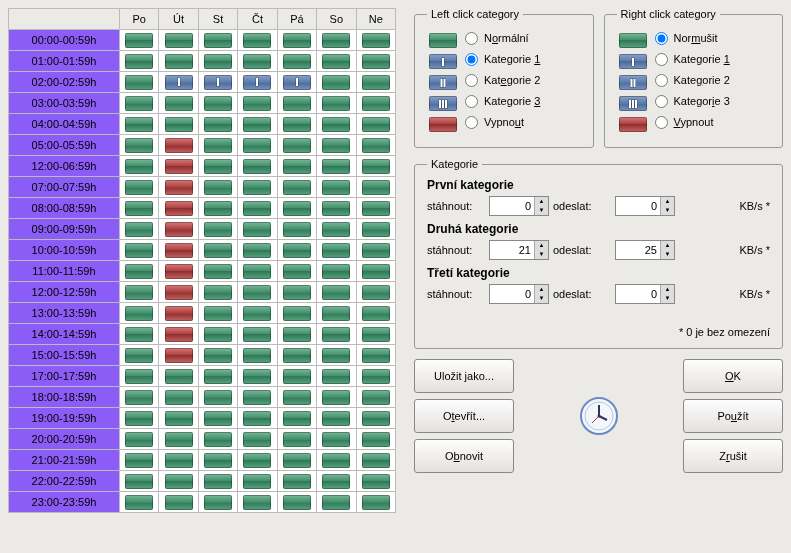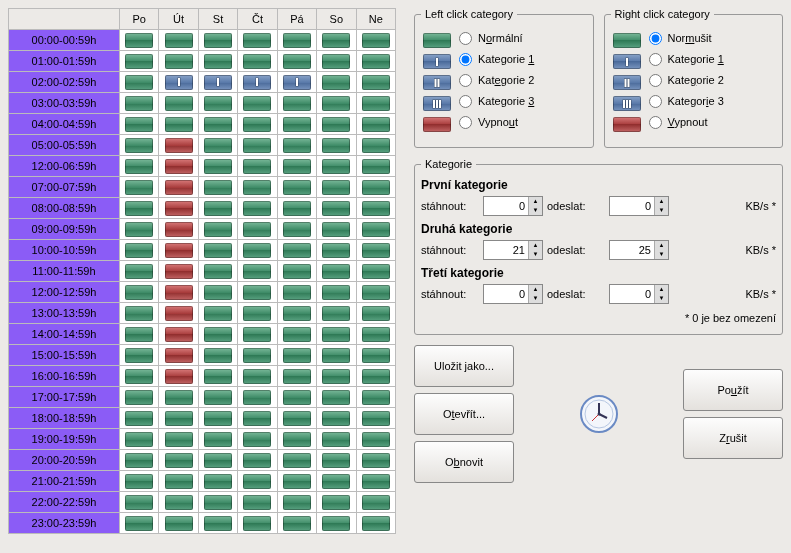--- a/index.html
+++ b/index.html
@@ -14,43 +14,43 @@
 table.sched td.cell { width: 32px; padding: 1px; }
 .chip { display: inline-block; width: 28px; height: 15px; border-radius: 2px; vertical-align: middle; position: relative; box-shadow: inset 0 0 0 1px rgba(0,0,0,0.3); }
 .c-normal { background: linear-gradient(#7ab99a, #3f8c68 50%, #2f7a56 50%, #5aa382); }
 .c-off { background: linear-gradient(#d87a7a, #a83c3c 50%, #922f2f 50%, #c46666); }
 .c-cat1 { background: linear-gradient(#8aa4c9, #5a7aaa 50%, #4a6a9a 50%, #7a96c0); }
 .c-cat2 { background: linear-gradient(#8aa4c9, #5a7aaa 50%, #4a6a9a 50%, #7a96c0); }
 .c-cat3 { background: linear-gradient(#8aa4c9, #5a7aaa 50%, #4a6a9a 50%, #7a96c0); }
 .bars { position: absolute; top: 50%; left: 50%; transform: translate(-50%, -50%); display: flex; gap: 1px; }
 .bars span { width: 2px; height: 8px; background: #fff; box-shadow: 0 0 0 0.5px rgba(0,0,0,0.4); }
 
-fieldset { border: 1px solid #999; border-radius: 3px; padding: 8px 6px 10px; margin-bottom: 10px; }
+fieldset { border: 1px solid #999; border-radius: 3px; padding: 8px 12px 10px; margin-bottom: 10px; }
 legend { padding: 0 4px; font-size: 11px; }
 .click-cats { display: flex; gap: 10px; }
 .click-cats fieldset { flex: 1; }
 .cat-row { display: flex; align-items: flex-start; gap: 6px; margin: 4px 0; }
 .swatch { width: 32px; height: 17px; display: inline-flex; align-items: center; justify-content: center; }
 .cat-row label { cursor: pointer; }
 .cat-row label u { text-decoration: underline; }
 
 .kat-group { margin-bottom: 6px; }
 .kat-group .hdr { font-weight: bold; font-size: 12px; margin-bottom: 4px; }
 .kat-row { display: flex; align-items: center; gap: 4px; font-size: 11px; margin-bottom: 4px; }
 .kat-row .lbl { width: 58px; }
 .spin { display: inline-flex; align-items: center; border: 1px solid #888; background: #fff; height: 20px; }
 .spin input { width: 44px; border: 0; text-align: right; padding: 2px 3px; font-size: 11px; outline: none; }
 .spin .ar { display: flex; flex-direction: column; border-left: 1px solid #aaa; }
 .spin .ar button { width: 13px; height: 9px; font-size: 6px; line-height: 5px; border: 0; background: #ddd; padding: 0; cursor: pointer; }
 .unit { margin-left: auto; }
-.note { text-align: right; font-size: 11px; margin-top: 8px; }
+.note { text-align: right; font-size: 11px; margin-top: 22px; }
 
 .btn-row { display: flex; align-items: center; gap: 12px; margin-top: 10px; }
 .btn-col { display: flex; flex-direction: column; gap: 6px; }
-button.btn { min-width: 100px; height: 42px; border: 1px solid #888; border-radius: 3px; background: linear-gradient(#fdfdfd,#e4e1dd); font-size: 11px; padding: 0 10px; cursor: pointer; text-align: center; }
+button.btn { min-width: 100px; height: 34px; border: 1px solid #888; border-radius: 3px; background: linear-gradient(#fdfdfd,#e4e1dd); font-size: 11px; padding: 0 10px; cursor: pointer; text-align: center; }
 .clock { width: 40px; height: 40px; }
 .spacer { flex: 1; display: flex; justify-content: center; }
 </style>
 </head>
 <body>
 
 <div class="container">
   <div class="left">
     <table class="sched">
       <thead>
@@ -219,30 +219,20 @@
             <td class="cell"><span class="chip c-normal"></span></td>
             <td class="cell"><span class="chip c-off"></span></td>
             <td class="cell"><span class="chip c-normal"></span></td>
             <td class="cell"><span class="chip c-normal"></span></td>
             <td class="cell"><span class="chip c-normal"></span></td>
             <td class="cell"><span class="chip c-normal"></span></td>
             <td class="cell"><span class="chip c-normal"></span></td>
           </tr>
           <tr>
             <td class="time">15:00-15:59h</td>
-            <td class="cell"><span class="chip c-normal"></span></td>
-            <td class="cell"><span class="chip c-off"></span></td>
-            <td class="cell"><span class="chip c-normal"></span></td>
-            <td class="cell"><span class="chip c-normal"></span></td>
-            <td class="cell"><span class="chip c-normal"></span></td>
-            <td class="cell"><span class="chip c-normal"></span></td>
-            <td class="cell"><span class="chip c-normal"></span></td>
-          </tr>
-          <tr>
-            <td class="time">16:00-16:59h</td>
             <td class="cell"><span class="chip c-normal"></span></td>
             <td class="cell"><span class="chip c-off"></span></td>
             <td class="cell"><span class="chip c-normal"></span></td>
             <td class="cell"><span class="chip c-normal"></span></td>
             <td class="cell"><span class="chip c-normal"></span></td>
             <td class="cell"><span class="chip c-normal"></span></td>
             <td class="cell"><span class="chip c-normal"></span></td>
           </tr>
           <tr>
             <td class="time">17:00-17:59h</td>
@@ -514,18 +504,19 @@
         <svg class="clock" viewBox="0 0 40 40">
           <circle cx="20" cy="20" r="18" fill="#f3f6fb" stroke="#6a8ac4" stroke-width="2"></circle>
           <circle cx="20" cy="20" r="14" fill="none" stroke="#b6c7e2" stroke-width="1"></circle>
           <line x1="20" y1="20" x2="20" y2="9" stroke="#335" stroke-width="2"></line>
           <line x1="20" y1="20" x2="28" y2="24" stroke="#335" stroke-width="2"></line>
           <line x1="20" y1="20" x2="13" y2="27" stroke="#c33" stroke-width="1"></line>
           <circle cx="20" cy="20" r="1.5" fill="#335"></circle>
         </svg>
       </div>
       <div class="btn-col">
+        <button class="btn"><span></span><u>O</u><span>K</span></button>
         <button class="btn"><span>Po</span><u>u</u><span>žít</span></button>
         <button class="btn"><span>Z</span><u>r</u><span>ušit</span></button>
       </div>
     </div>
   </div>
 </div>
 
 </body></html>

